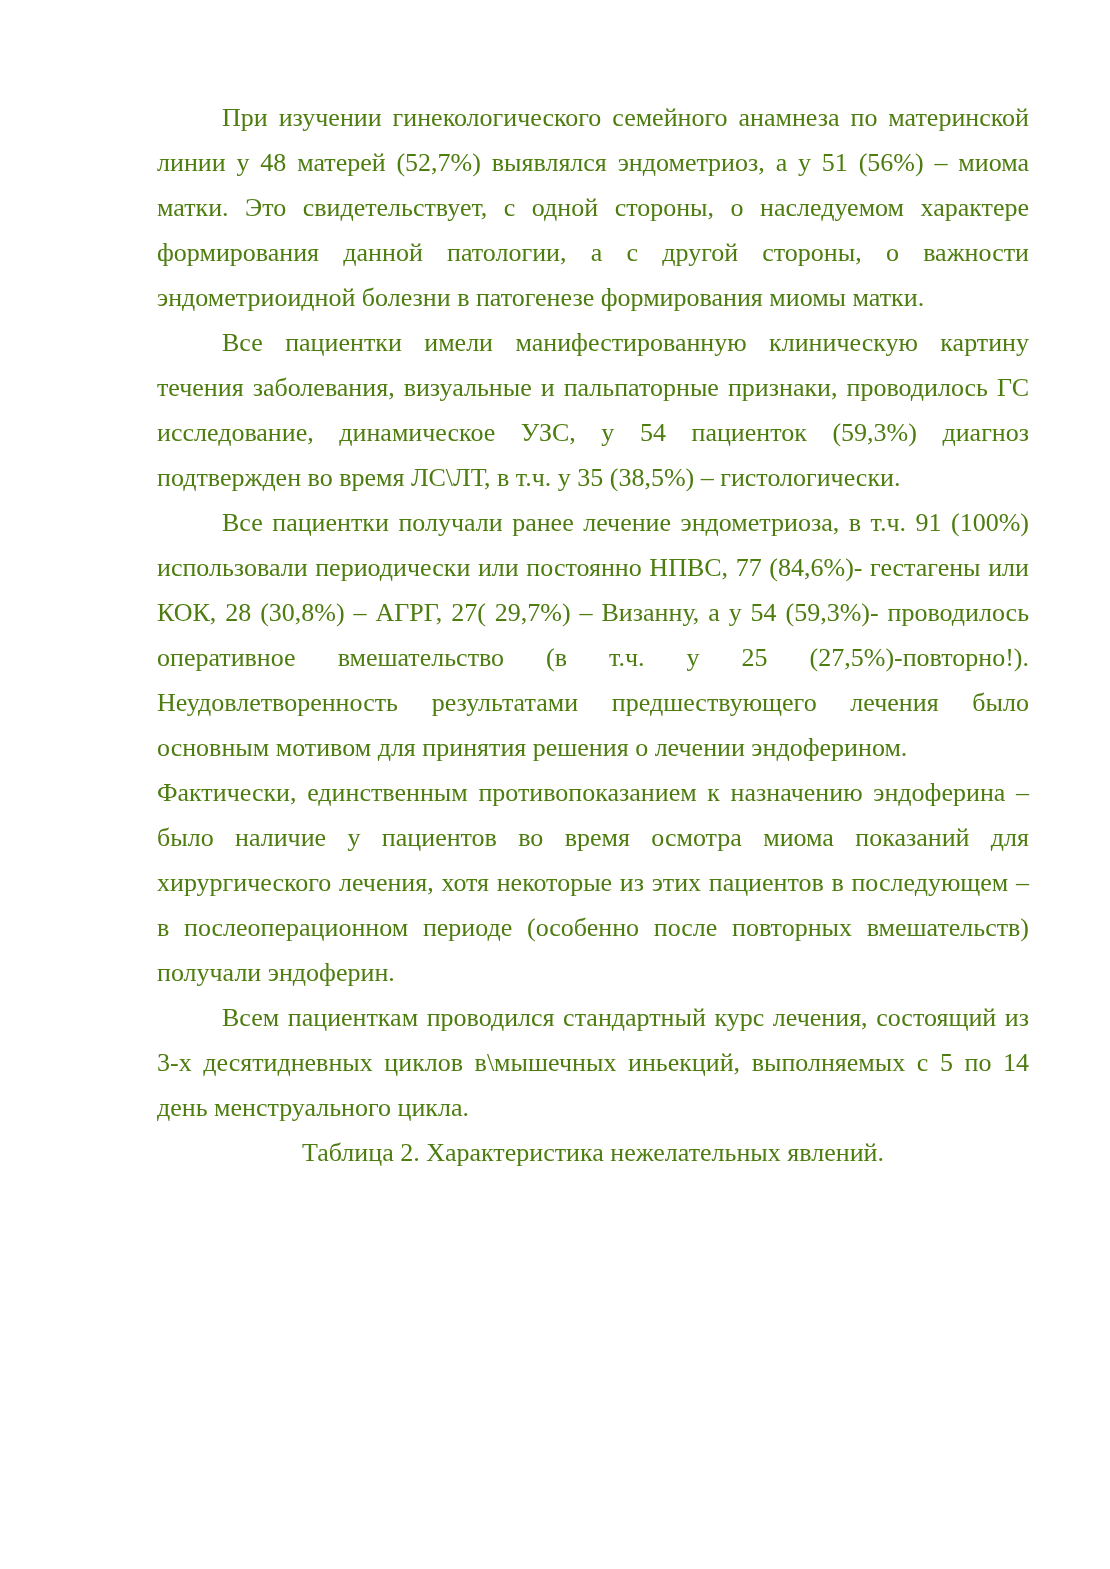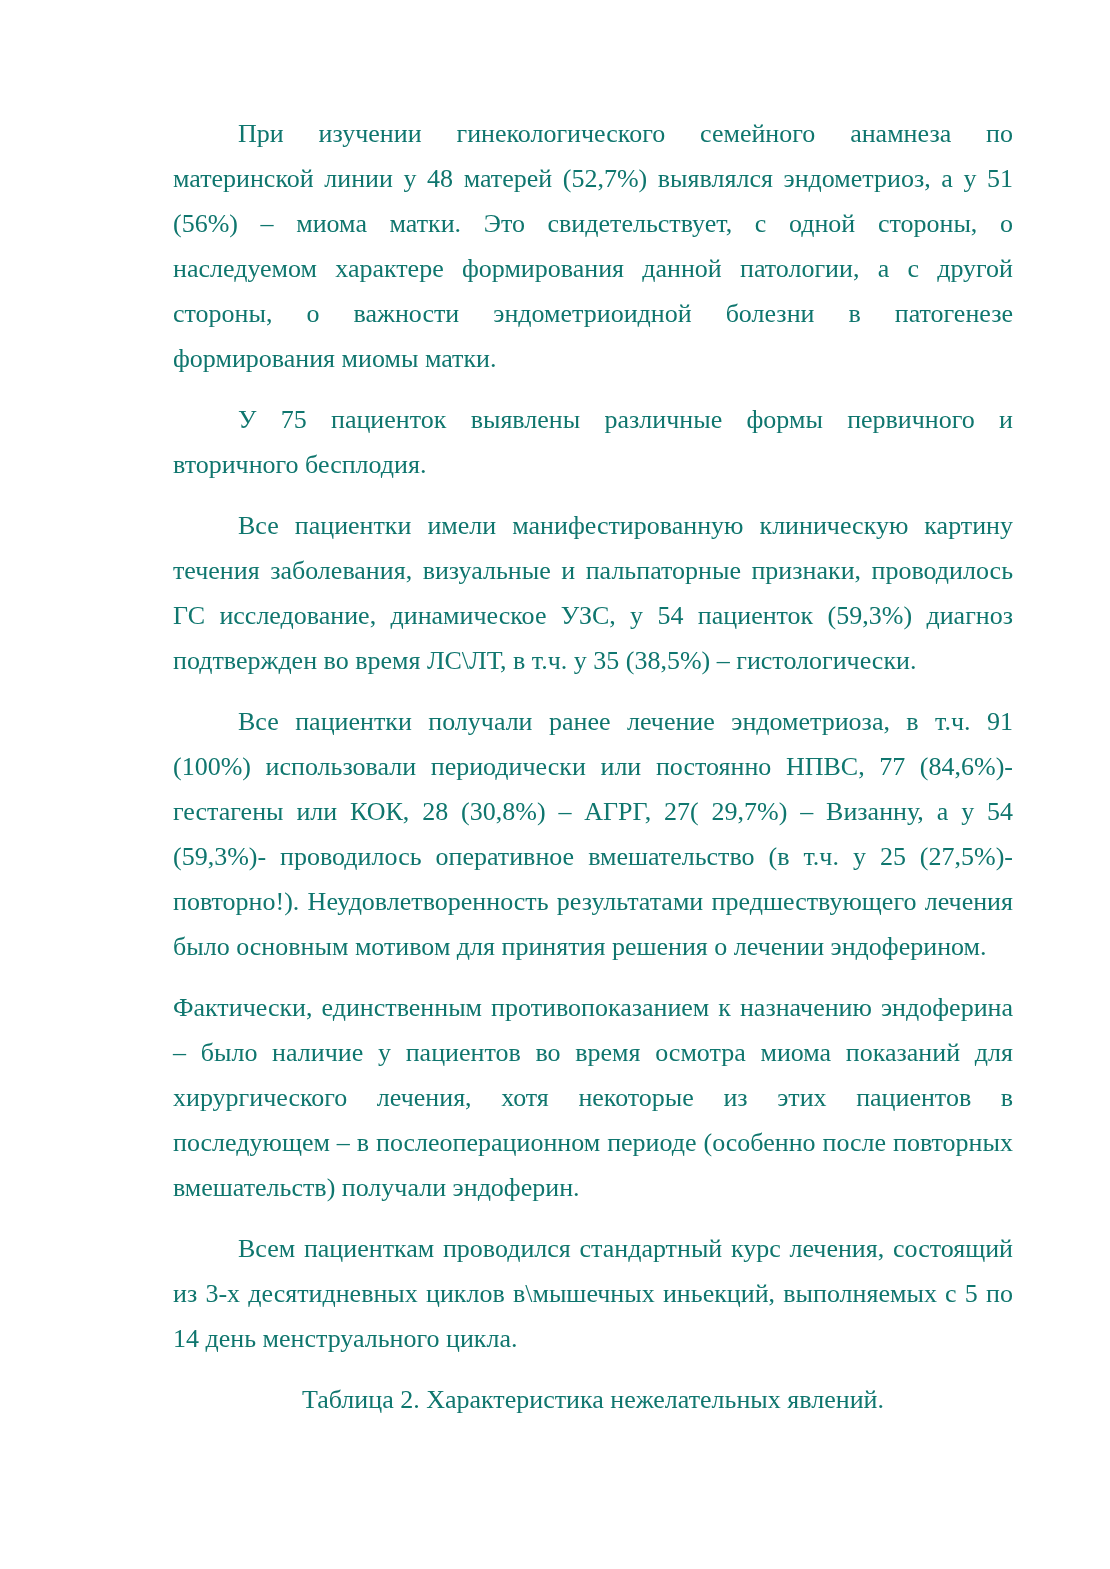--- a/index.html
+++ b/index.html
@@ -13,40 +13,39 @@
       overflow: hidden;
     }
     .page {
       box-sizing: border-box;
       width: 1110px;
       height: 1569px;
       padding: 95px 81px 40px 157px;
       background: #ffffff;
     }
     p.para {
-      margin: 16px;
+      margin: 0;
       padding: 0;
       font-family: "Liberation Serif", "DejaVu Serif", serif;
       font-size: 26px;
       line-height: 45px;
-      color: #0f766e;
+      color: #4d7c0f;
       text-align: justify;
       letter-spacing: 0;
     }
     p.indent {
       text-indent: 65px;
     }
     p.caption {
       text-align: center;
     }
   </style>
 </head>
 <body>
 
 <div class="page">
   <p class="para indent">При изучении гинекологического семейного анамнеза по материнской линии у 48 матерей (52,7%) выявлялся эндометриоз, а у 51 (56%) – миома матки. Это свидетельствует, с одной стороны, о наследуемом характере формирования данной патологии, а с другой стороны, о важности эндометриоидной болезни в патогенезе формирования миомы матки.</p>
-  <p class="para indent">У 75 пациенток выявлены различные формы первичного и вторичного бесплодия.</p>
   <p class="para indent">Все пациентки имели манифестированную клиническую картину течения заболевания, визуальные и пальпаторные признаки, проводилось ГС исследование, динамическое УЗС, у 54 пациенток (59,3%) диагноз подтвержден во время ЛС\ЛТ, в т.ч. у 35 (38,5%) – гистологически.</p>
   <p class="para indent">Все пациентки получали ранее лечение эндометриоза, в т.ч. 91 (100%) использовали периодически или постоянно НПВС, 77 (84,6%)- гестагены или КОК, 28 (30,8%) – АГРГ, 27( 29,7%) – Визанну, а у 54 (59,3%)- проводилось оперативное вмешательство (в т.ч. у 25 (27,5%)-повторно!). Неудовлетворенность результатами предшествующего лечения было основным мотивом для принятия решения о лечении эндоферином.</p>
   <p class="para">Фактически, единственным противопоказанием к назначению эндоферина – было наличие у пациентов во время осмотра миома показаний для хирургического лечения, хотя некоторые из этих пациентов в последующем – в послеоперационном периоде (особенно после повторных вмешательств) получали эндоферин.</p>
   <p class="para indent">Всем пациенткам проводился стандартный курс лечения, состоящий из 3-х десятидневных циклов в\мышечных иньекций, выполняемых с 5 по 14 день менструального цикла.</p>
   <p class="para caption">Таблица 2. Характеристика нежелательных явлений.</p>
 </div>
 
 </body></html>

